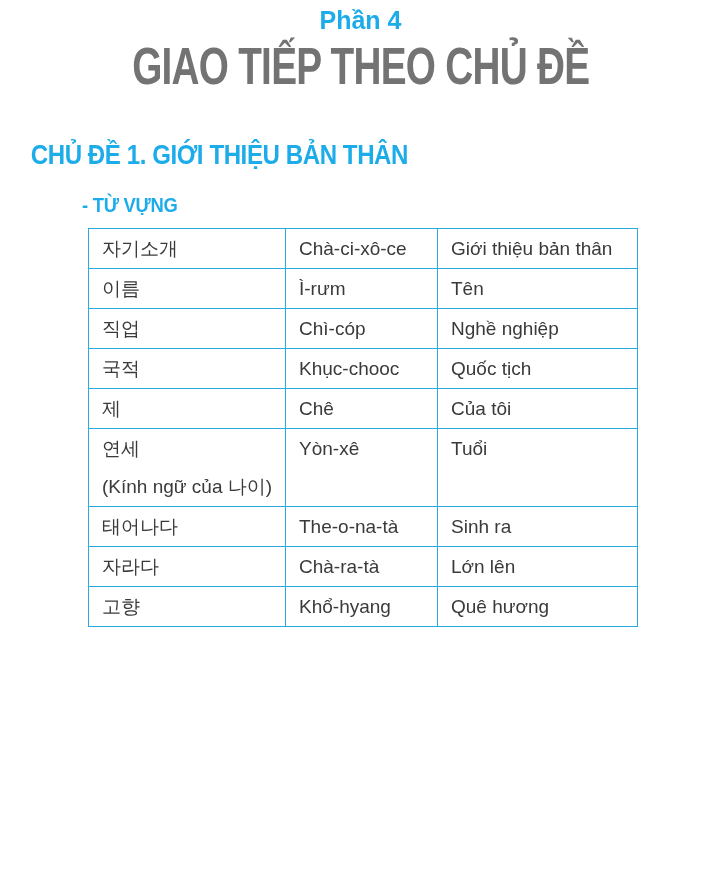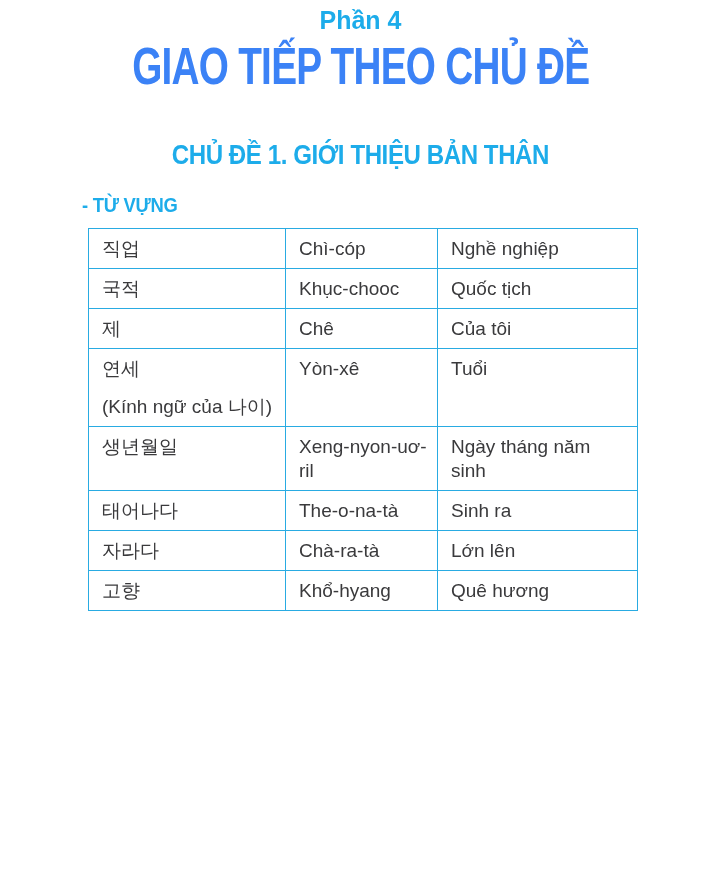--- a/index.html
+++ b/index.html
@@ -19,35 +19,35 @@
     margin-top: 6px;
     text-align: center;
     color: #1dacea;
     font-size: 25px;
     font-weight: bold;
     line-height: 28px;
   }
   .main-title {
     margin: 6px 0 0 0;
     text-align: center;
-    color: #3b82f6;
+    color: #737373;
     font-size: 51px;
     font-weight: bold;
     line-height: 54px;
     white-space: nowrap;
   }
   .main-title .condense {
     display: inline-block;
     transform: scaleX(0.76);
     transform-origin: center;
     letter-spacing: -1px;
   }
   .topic-title {
     margin: 46px 0 0 0;
-    text-align: center;
+    text-align: left;
     color: #1dacea;
     font-size: 28px;
     font-weight: bold;
     line-height: 30px;
     white-space: nowrap;
   }
   .topic-title .condense {
     display: inline-block;
     transform: scaleX(0.86);
     transform-origin: center;
@@ -108,21 +108,37 @@
 
   <div class="section-label">- TỪ VỰNG</div>
 
   <table class="vocab-table">
     <colgroup>
       <col class="c1">
         <col class="c2">
         <col class="c3">
     </colgroup>
     <tbody id="vocab-body">
-
+  <tr>
+    <td class="korean">
+      <div class="k-word">자기소개</div>
+
+    </td>
+    <td class="pron">Chà-ci-xô-ce</td>
+    <td class="meaning">Giới thiệu bản thân</td>
+  </tr>
+
+  <tr>
+    <td class="korean">
+      <div class="k-word">이름</div>
+
+    </td>
+    <td class="pron">Ì-rưm</td>
+    <td class="meaning">Tên</td>
+  </tr>
 
 
   <tr>
     <td class="korean">
       <div class="k-word">직업</div>
 
     </td>
     <td class="pron">Chì-cóp</td>
     <td class="meaning">Nghề nghiệp</td>
   </tr>
@@ -148,28 +164,20 @@
 
   <tr>
     <td class="korean">
       <div class="k-word">연세</div>
       <div class="k-note">(Kính ngữ của 나이)</div>
     </td>
     <td class="pron">Yòn-xê</td>
     <td class="meaning">Tuổi</td>
   </tr>
 
-  <tr>
-    <td class="korean">
-      <div class="k-word">생년월일</div>
-
-    </td>
-    <td class="pron">Xeng-nyon-uơ-ril</td>
-    <td class="meaning">Ngày tháng năm sinh</td>
-  </tr>
 
   <tr>
     <td class="korean">
       <div class="k-word">태어나다</div>
 
     </td>
     <td class="pron">The-o-na-tà</td>
     <td class="meaning">Sinh ra</td>
   </tr>
 

